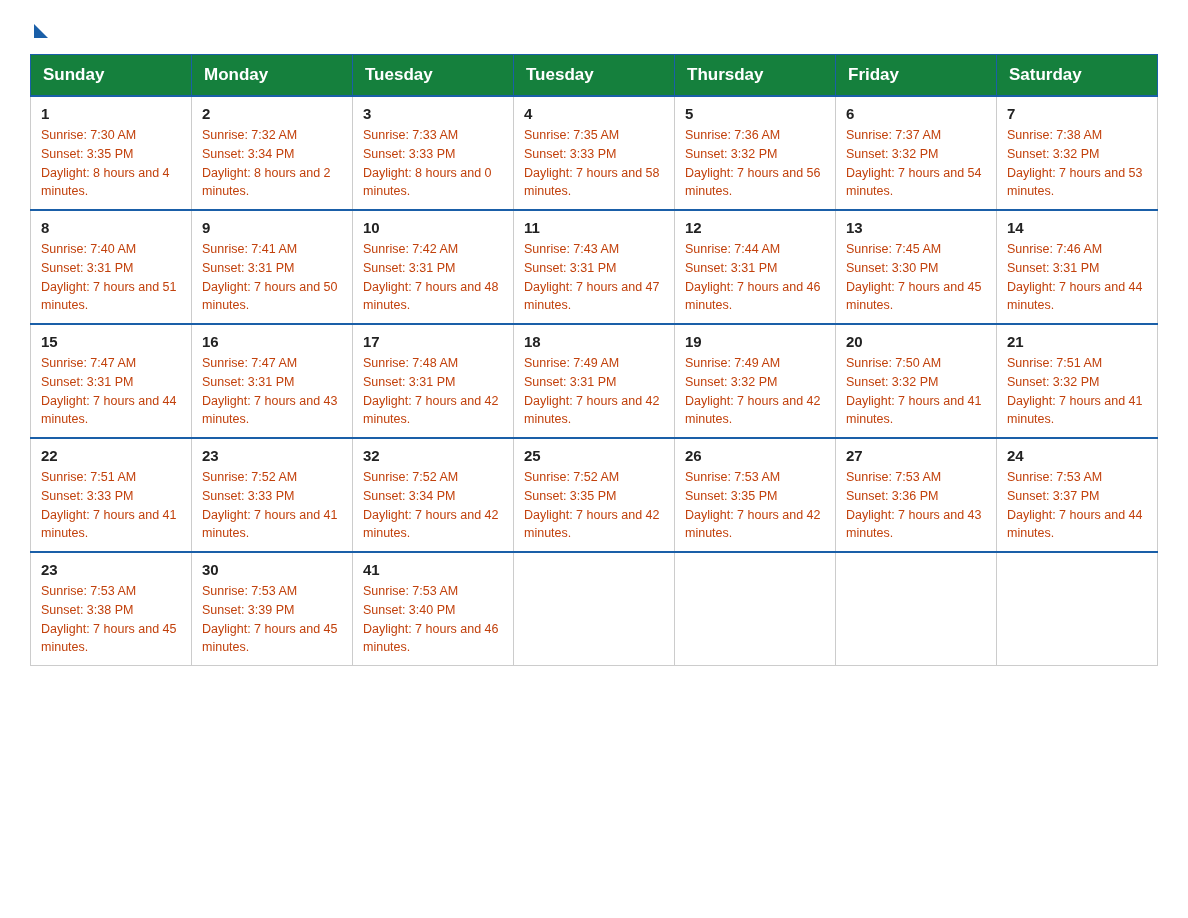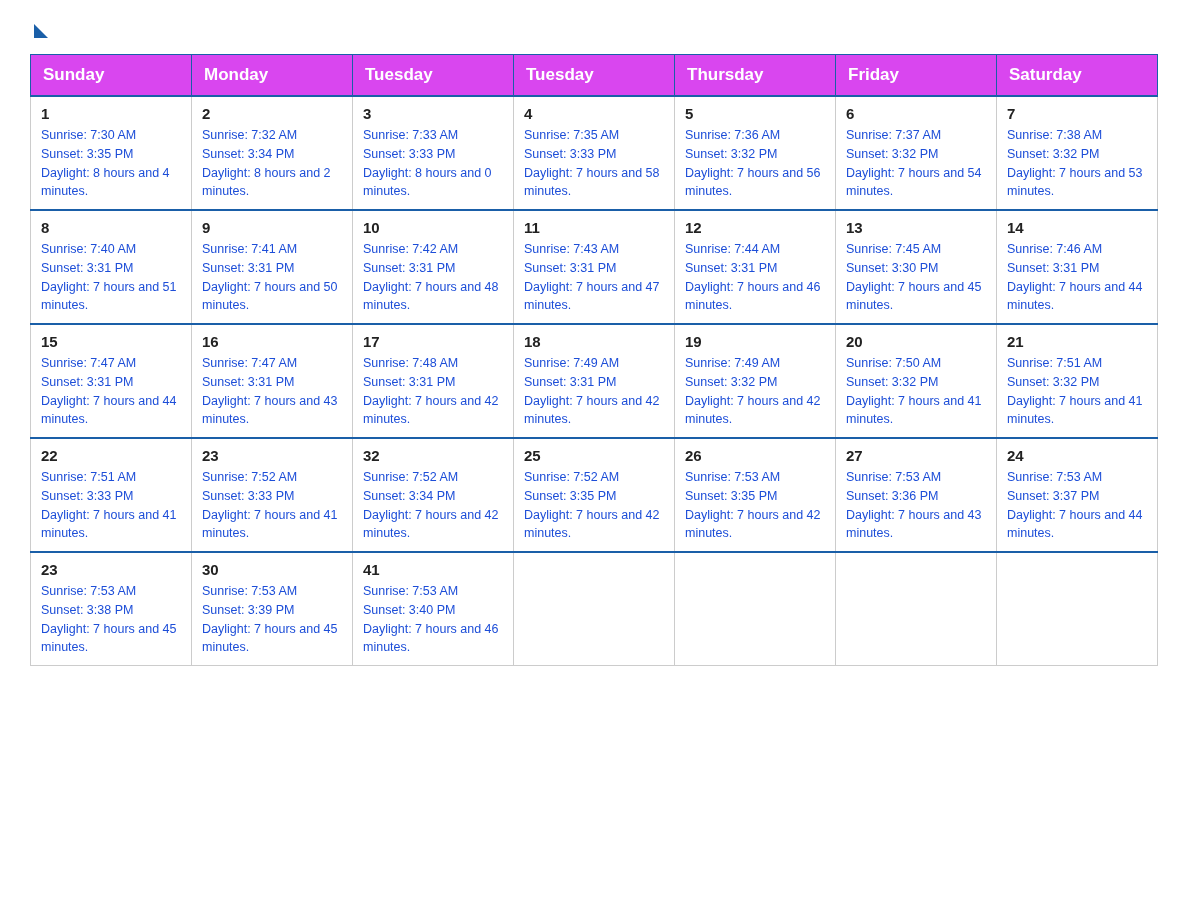--- a/index.html
+++ b/index.html
@@ -62,21 +62,21 @@
       font-size: 22px;
       color: #555;
       margin-top: 4px;
     }
     .calendar {
       width: 100%;
       border-collapse: collapse;
       border: 1px solid #ccc;
     }
     .calendar th {
-      background-color: #d946ef;
+      background-color: #15803d;
       color: #fff;
       font-size: 17px;
       font-weight: bold;
       padding: 10px 12px;
       text-align: left;
       border: 1px solid #1a5fa8;
     }
     .calendar td {
       vertical-align: top;
       border: 1px solid #ccc;
@@ -89,21 +89,21 @@
     }
     .day-number {
       font-size: 15px;
       font-weight: bold;
       margin-bottom: 4px;
       display: block;
     }
     .day-info {
       font-size: 12.5px;
       line-height: 1.5;
-      color: #1d4ed8;
+      color: #c2410c;
     }
     .empty-cell {
       background: #fff;
     }
     tr.week-row td {
       border-top: 2px solid #1a5fa8;
     }
   </style>
 </head>
 <body>

